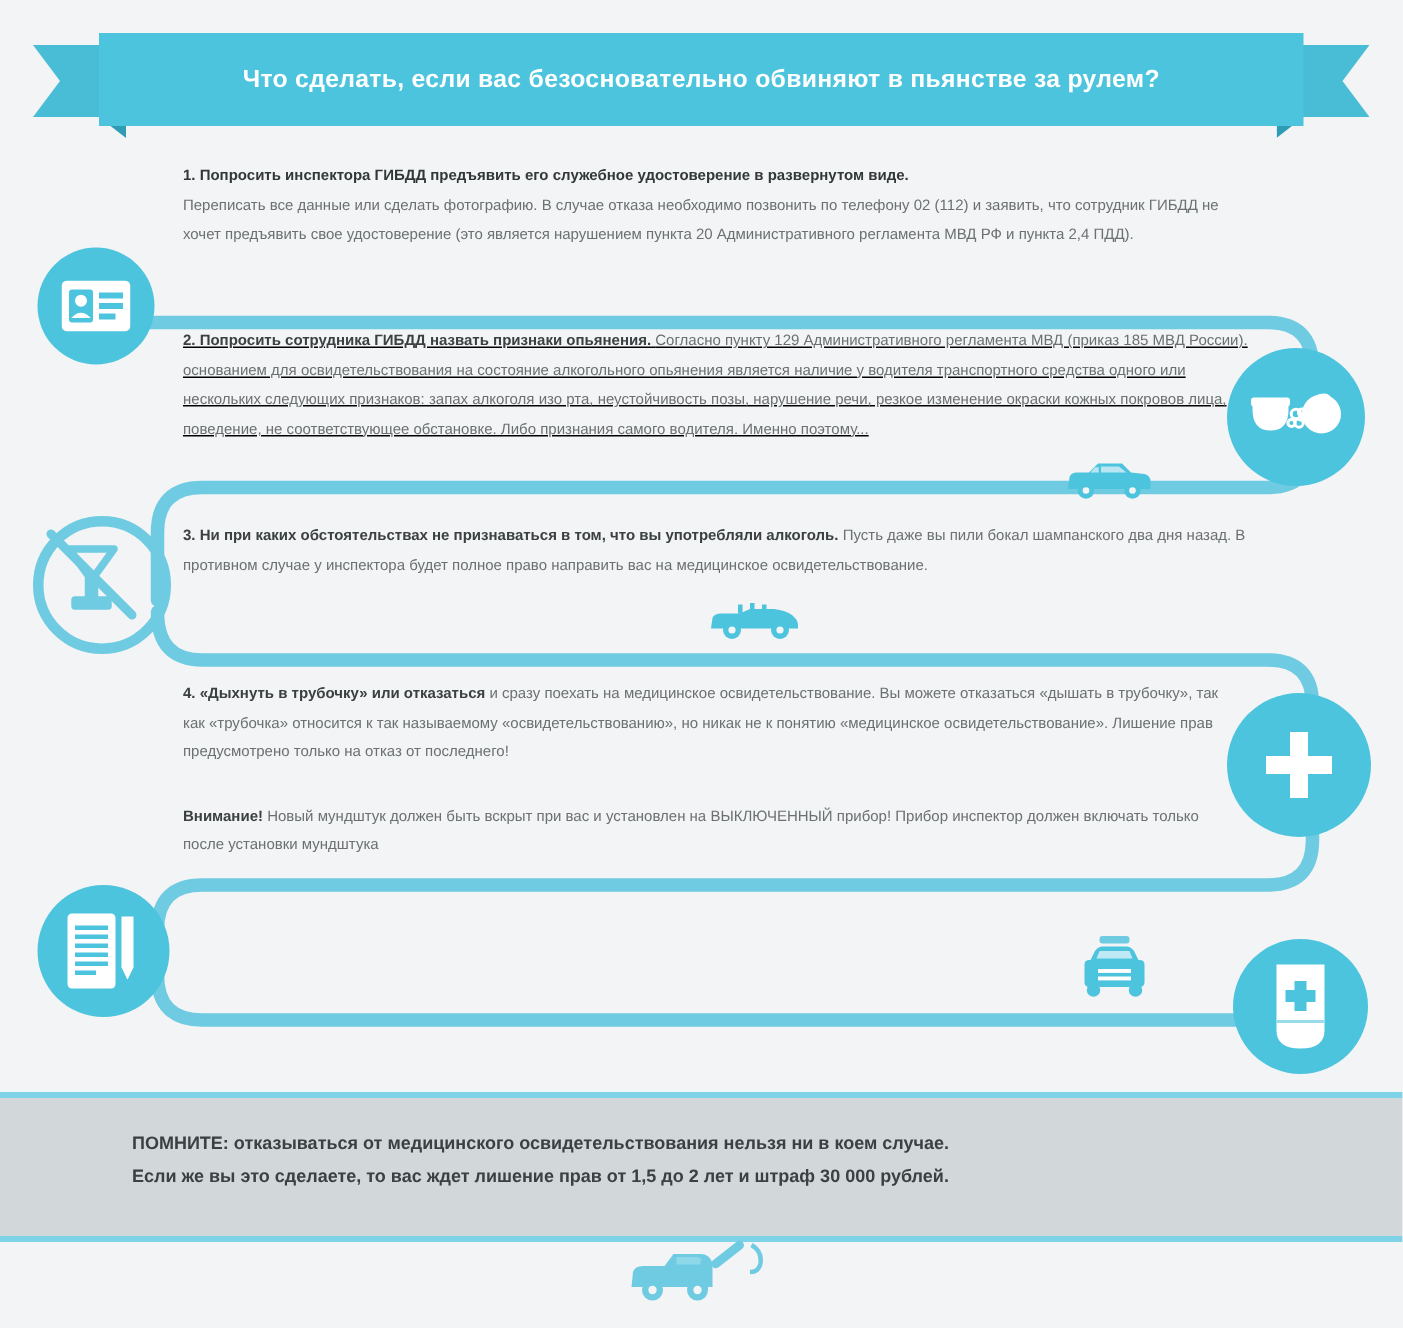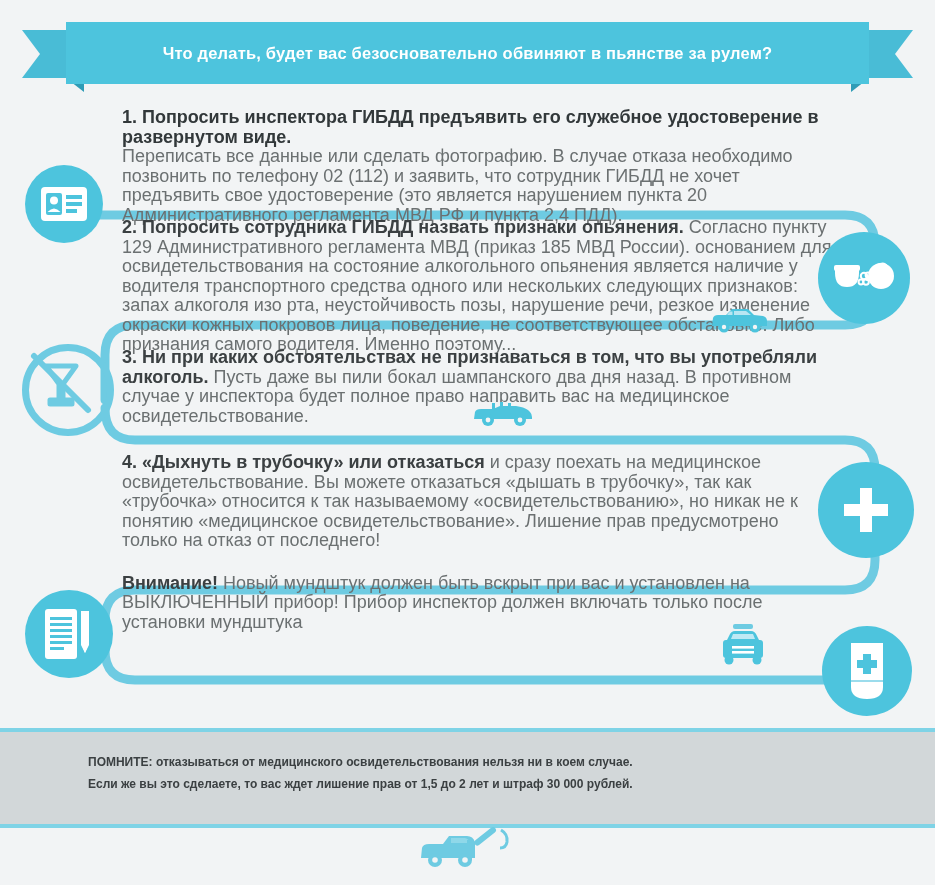--- a/index.html
+++ b/index.html
@@ -38,21 +38,21 @@
     color:#ffffff; font-size:16.5px; font-weight:bold; letter-spacing:.2px;
     text-align:center; white-space:nowrap;
   }
 
   
   #path-svg{ position:absolute; left:0; top:0; width:935px; height:885px; pointer-events:none; }
 
   
   .step{ position:absolute; }
   .step p{
-    color:#6b7071; font-size:18px; line-height:19.5px;
+    color:#6b7071; font-size:10px; line-height:19.5px;
   }
   .step p b, .step p strong{ color:#3b4042; font-weight:bold; }
   .step .lead b{ color:#32383a; }
 
   
   .icon-circle{
     position:absolute; border-radius:50%;
     background:#4dc4dd;
     display:flex; align-items:center; justify-content:center;
   }
@@ -84,21 +84,21 @@
 <body>
 
 <div id="page">
 
   <div class="banner-wrap">
     <div class="ribbon-tail left"></div>
     <div class="ribbon-tail right"></div>
     <div class="ribbon-fold l"></div>
     <div class="ribbon-fold r"></div>
     <div class="ribbon-main">
-      <div class="ribbon-title">Что делать, будет вас безосновательно обвиняют в пьянстве за рулем?</div>
+      <div class="ribbon-title">Что сделать, если вас безосновательно обвиняют в пьянстве за рулем?</div>
     </div>
   </div>
 
   <svg id="path-svg" viewBox="0 0 935 885" xmlns="http://www.w3.org/2000/svg">
     <g fill="none" stroke="#6ecbe2" stroke-width="9" stroke-linecap="round">
 
       <path d="M 100 215 L 845 215 Q 875 215 875 245 L 875 295 Q 875 325 845 325 L 135 325 Q 105 325 105 355 L 105 400"></path>
 
       <path d="M 105 408 Q 105 440 135 440 L 845 440 Q 875 440 875 470 L 875 560 Q 875 590 845 590 L 135 590 Q 105 590 105 620 L 105 648"></path>
 
@@ -116,21 +116,21 @@
       <rect x="0" y="0" width="46" height="34" rx="4" fill="#ffffff"></rect>
       <rect x="5" y="6" width="16" height="22" rx="2" fill="#4dc4dd"></rect>
       <circle cx="13" cy="13.5" r="4" fill="#ffffff"></circle>
       <path d="M6.5 25 Q13 18 19.5 25 Z" fill="#ffffff"></path>
       <rect x="25" y="8" width="16" height="4" fill="#4dc4dd"></rect>
       <rect x="25" y="15" width="16" height="4" fill="#4dc4dd"></rect>
       <rect x="25" y="22" width="11" height="4" fill="#4dc4dd"></rect>
     </svg>
   </div>
 
-  <div class="step" style="left:122px; top:218px; width:712px;">
+  <div class="step" style="left:122px; top:218px; width:712px;text-decoration:underline;">
     <p><b>2. Попросить сотрудника ГИБДД назвать признаки опьянения.</b>
        <span>Согласно пункту 129 Административного регламента МВД (приказ 185 МВД России). основанием для освидетельствования на состояние алкогольного опьянения является наличие у водителя транспортного средства одного или нескольких следующих признаков: запах алкоголя изо рта, неустойчивость позы, нарушение речи, резкое изменение окраски кожных покровов лица, поведение, не соответствующее обстановке. Либо признания самого водителя. Именно поэтому...</span></p>
   </div>
 
   <div class="icon-circle" style="left:818px; top:232px; width:92px; height:92px;">
     <svg width="62" height="42" viewBox="0 0 62 42">
       <path d="M2 13 H26 V16 Q26 30 14 30 Q2 30 2 16 Z" fill="#ffffff"></path>
       <rect x="1" y="8" width="26" height="6" rx="2" fill="#ffffff"></rect>
       <circle cx="48" cy="19" r="13" fill="#ffffff"></circle>
       <path d="M44 7 Q52 3 55 9 Q49 10 46 12 Z" fill="#ffffff"></path>

